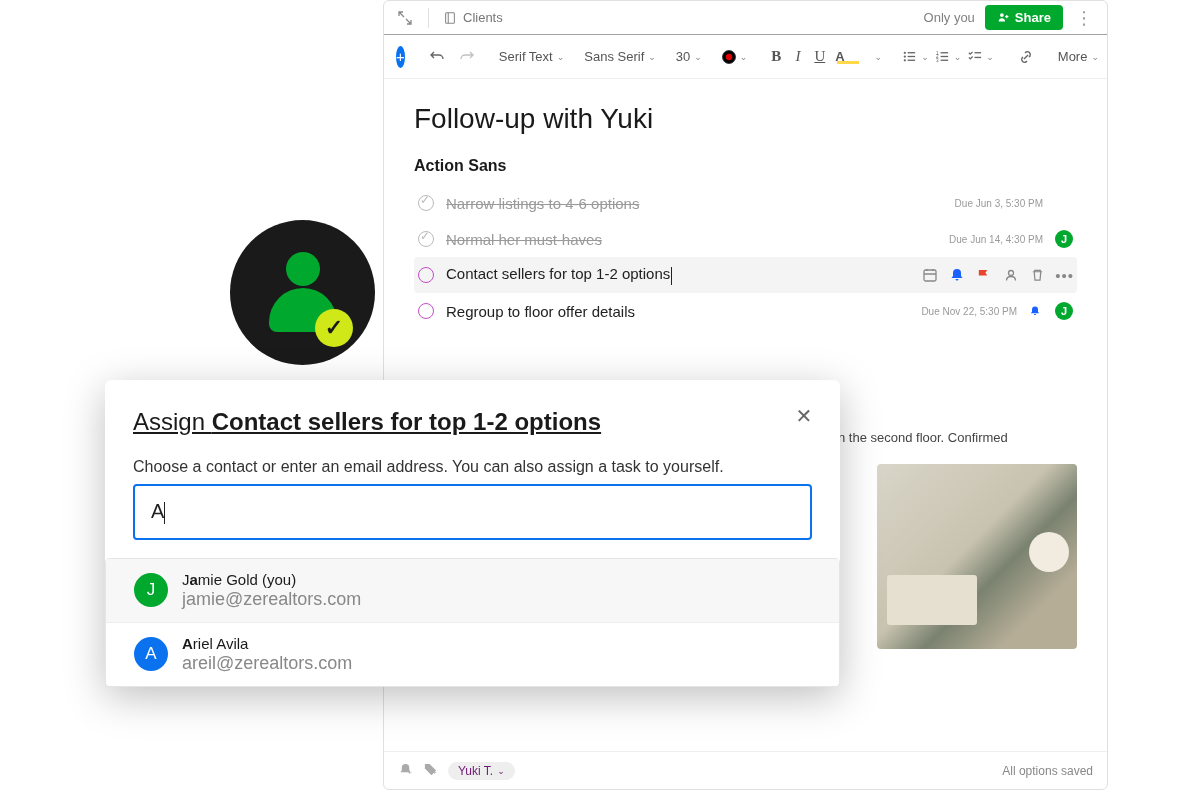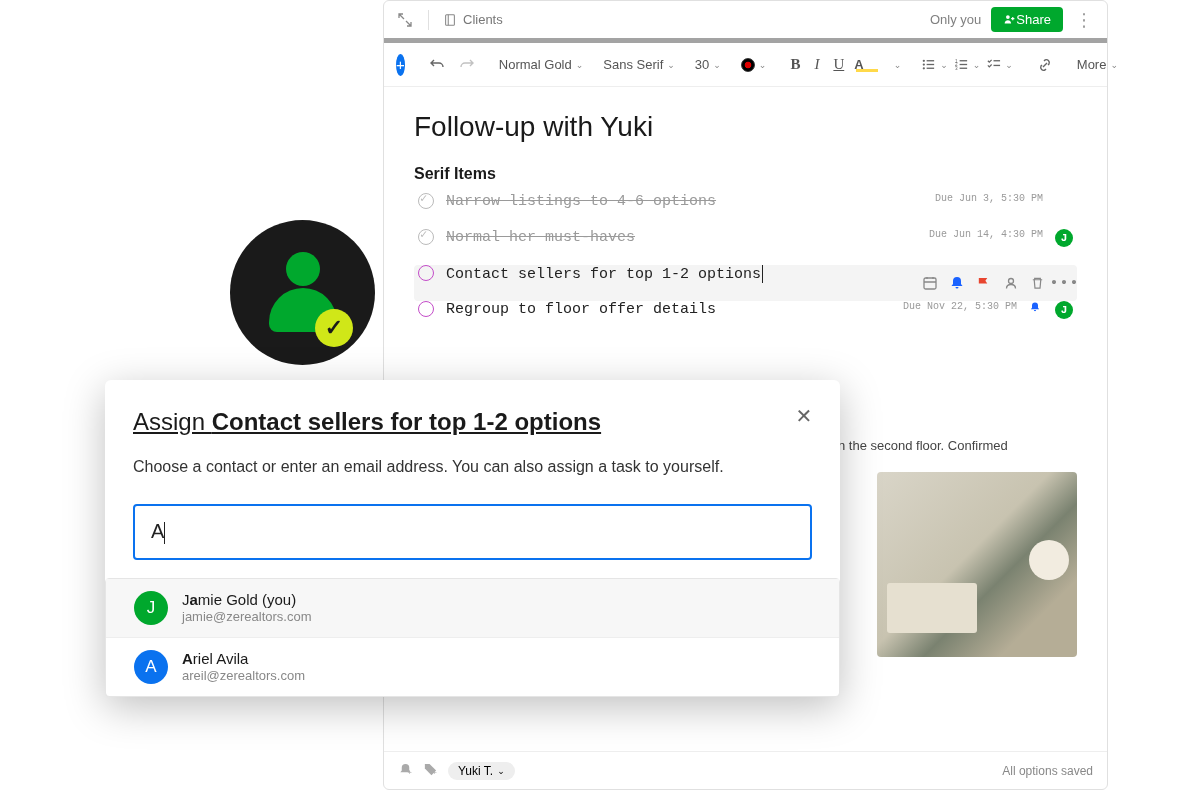--- a/index.html
+++ b/index.html
@@ -1,46 +1,46 @@
 <!DOCTYPE html>
 <html><head>
 <meta charset="utf-8">
 <style>
   * { box-sizing: border-box; margin: 0; padding: 0; }
   body { font-family: -apple-system, BlinkMacSystemFont, "Segoe UI", Helvetica, Arial, sans-serif; background: #fff; width: 1200px; height: 811px; position: relative; overflow: hidden; }
 
   .app-window { position: absolute; left: 383px; top: 0; width: 725px; height: 790px; background: #fff; border: 1px solid #e0e0e0; border-radius: 6px; display: flex; flex-direction: column; }
 
-  .topbar { display: flex; align-items: center; height: 42px; padding: 0 12px; border-bottom: 5px solid #a3a3a3; gap: 10px; }
+  .topbar { display: flex; align-items: center; height: 34px; padding: 0 12px; border-bottom: 1px solid #a3a3a3; gap: 10px; }
   .topbar .ico { width: 18px; height: 18px; color: #888; display:flex; align-items:center; justify-content:center;}
   .topbar .vsep { width: 1px; height: 20px; background: #e0e0e0; margin: 0 4px; }
   .topbar .breadcrumb { color: #777; font-size: 13px; display: flex; align-items: center; gap: 6px; }
   .topbar .spacer { flex: 1; }
   .topbar .only-you { color: #808080; font-size: 13px; }
-  .share-btn { background: #00a82d; color: #fff; border: none; border-radius: 4px; padding: 5px 12px; font-size: 13px; font-weight: 400; display: flex; align-items: center; cursor: pointer; }
+  .share-btn { background: #00a82d; color: #fff; border: none; border-radius: 4px; padding: 5px 12px; font-size: 13px; font-weight: 700; display: flex; align-items: center; gap: 5px; cursor: pointer; }
   .topbar .kebab { color: #999; font-size: 18px; padding: 0 2px; cursor:pointer;}
 
   .toolbar { display: flex; align-items: center; height: 44px; padding: 0 12px; border-bottom: 1px solid #eee; gap: 6px; font-size: 13px; color: #555; }
   .toolbar .plus { width: 22px; height: 22px; border-radius: 50%; background: #0a72ef; color: #fff; display: flex; align-items: center; justify-content: center; font-size: 15px; cursor:pointer;}
   .toolbar .tbtn { padding: 3px 4px; color: #555; cursor: pointer; display:flex; align-items:center; gap:3px;}
   .toolbar .tbtn svg { width: 16px; height: 16px; }
   .toolbar .sel { display: flex; align-items: center; gap: 4px; cursor: pointer; white-space:nowrap;}
   .toolbar .sel .chev { font-size: 9px; color: #888; }
   .toolbar .vsep { width: 1px; height: 20px; background: #e5e5e5; margin: 0 4px; }
   .toolbar .format-b { font-weight: 700; font-family: Georgia, serif; font-size:15px;}
   .toolbar .format-i { font-style: italic; font-family: Georgia, serif; font-size:15px;}
   .toolbar .format-u { text-decoration: underline; font-family: Georgia, serif; font-size:15px;}
   .colorpick { width:14px; height:14px; border-radius:50%; background: radial-gradient(circle, #d00 40%, #000 42%); border:1px solid #333;}
 
   .doc-body { flex: 1; padding: 24px 30px 0 30px; overflow: hidden; position:relative;}
   .doc-title { font-size: 28px; font-weight: 500; color: #1a1a1a; margin-bottom: 22px; }
   .section-h { font-size: 16px; font-weight: 700; color: #1a1a1a; margin-bottom: 10px; }
 
   .task-list { display: flex; flex-direction: column; }
-  .task-row { display: flex; height: 36px; padding: 0 4px; gap: 12px; font-size: 15px; font-family: Liberation Mono, monospace; }
+  .task-row { display: flex; align-items: center; height: 36px; padding: 0 4px; gap: 12px; font-size: 15px; }
   .task-row.active { background: #f4f4f4; border-radius: 4px; }
   .task-check { width: 16px; height: 16px; border-radius: 50%; flex-shrink: 0; }
   .task-check.done { border: 1.5px solid #bbb; position: relative; }
   .task-check.done::after { content:"✓"; position:absolute; left:1px; top:-3px; font-size:12px; color:#bbb;}
   .task-check.todo { border: 1.5px solid #c44dc9; }
   .task-text { flex: 1; color: #222; }
   .task-text.struck { text-decoration: line-through; color: #9a9a9a; }
   .task-due { font-size: 10px; color: #9a9a9a; white-space:nowrap;}
   .task-avatar { width: 18px; height: 18px; border-radius: 50%; background: #00a82d; color: #fff; font-size: 11px; display: flex; align-items: center; justify-content: center; font-weight:600;}
   .task-icons { display: flex; gap: 10px; align-items: center; color: #888; }
@@ -48,48 +48,48 @@
   .bell-blue { color: #1a62ff; }
   .flag-red { color: #e8452f; }
   .cursor-caret { display:inline-block; width:1px; height:18px; background:#222; vertical-align:middle; margin-left:1px;}
 
   .note-text { font-size:13px; color:#444; position:absolute; top: 350px; right: 30px; width: 260px; text-align:left; line-height:1.4;}
   .photo { position:absolute; top: 385px; right: 30px; width: 200px; height: 185px; border-radius:4px; background: linear-gradient(135deg, #d9d5c8 0%, #c8c3b0 45%, #7a8270 60%, #b5ad96 80%); overflow:hidden;}
   .photo::before{ content:""; position:absolute; left:10px; bottom:24px; width:90px; height:50px; background:#e6e0d0; border-radius:3px;}
   .photo::after{ content:""; position:absolute; right:8px; top:68px; width:40px; height:40px; background:#f2ece0; border-radius:50%;}
 
   .footer { height: 38px; border-top: 1px solid #eee; display: flex; align-items: center; padding: 0 14px; gap: 10px; color:#888; font-size:12px;}
-  .footer .tag { background:#eee; border-radius: 10px; padding: 2px 10px; font-size: 12px; color:#000000; display:flex; align-items:center; gap:4px;justify-content:center;}
+  .footer .tag { background:#eee; border-radius: 10px; padding: 2px 10px; font-size: 12px; color:#701a75; display:flex; align-items:center; gap:4px;justify-content:center;}
   .footer .spacer{flex:1;}
 
   
   .badge { position: absolute; left: 230px; top: 220px; width: 145px; height: 145px; border-radius: 50%; background: #1a1a1a; display:flex; align-items:center; justify-content:center; z-index: 5;}
   .badge .person-head { position:absolute; top:32px; width:34px; height:34px; border-radius:50%; background:#00a82d;}
   .badge .person-body { position:absolute; top:68px; width:68px; height:44px; border-radius: 34px 34px 8px 8px; background:#00a82d;}
   .badge .check { position:absolute; right:22px; bottom:18px; width:38px; height:38px; border-radius:50%; background:#d0e718; display:flex; align-items:center; justify-content:center;}
   .badge .check::after{content:"✓"; color:#1a1a1a; font-size:22px; font-weight:900;}
 
   
   .modal { position: absolute; left: 105px; top: 380px; width: 735px; background: #fff; border-radius: 6px; box-shadow: 0 10px 40px rgba(0,0,0,0.25); padding: 28px 28px 0 28px; z-index: 10;}
   .modal-close { position: absolute; right: 24px; top: 24px; width: 24px; height: 24px; color: #666; cursor: pointer; font-size:20px; display:flex; align-items:center; justify-content:center;}
   .modal h2 { font-size: 24px; font-weight: 400; color: #1a1a1a; margin-bottom: 22px; text-decoration: underline; }
   .modal h2 .bold { font-weight: 700; }
-  .modal .desc { font-size: 16px; color: #333; margin-bottom: 28px; }
+  .modal .desc { font-size: 16px; color: #333; margin-bottom: 8px; }
   .modal .input-box { border: 2px solid #0a72ef; border-radius: 4px; padding: 14px 16px; font-size: 20px; color: #222; margin-bottom: 18px; }
   .modal .input-box .icursor{display:inline-block;width:1px;height:22px;background:#222;vertical-align:middle;}
 
   .suggest-list { border: 1px solid #e5e5e5; border-radius: 4px; margin: 0 -28px; }
   .suggest-item { display: flex; align-items: center; gap: 14px; padding: 12px 28px; cursor: pointer; }
   .suggest-item + .suggest-item { border-top: 1px solid #eee; }
   .suggest-item.hover { background: #f7f7f7; }
   .sug-avatar { width: 34px; height: 34px; border-radius: 50%; display: flex; align-items: center; justify-content: center; color: #fff; font-size: 17px; font-weight: 500;}
   .sug-avatar.green { background: #00a82d; }
   .sug-avatar.blue { background: #0a72ef; }
   .sug-info .sug-name { font-size: 15px; color: #1a1a1a; }
-  .sug-info .sug-email { font-size: 13px; color: #888; margin-top: 1px;}
+  .sug-info .sug-email { font-size: 18px; color: #888; margin-top: 1px;}
   .sug-name .hl { font-weight: 700; }
 </style>
 </head>
 <body>
 
 <div class="app-window">
 
   <div class="topbar">
     <span class="ico">
       <svg viewBox="0 0 16 16" width="16" height="16" fill="none" stroke="currentColor" stroke-width="1.3">
@@ -125,21 +125,21 @@
           <path d="M5 3L2 6l3 3M2 6h8a4 4 0 014 4" fill="none" stroke="#666" stroke-width="1.4"></path>
         </svg>
       </span>
     <span class="tbtn" style="opacity:.4">
         <svg viewBox="0 0 16 16">
           <path d="M11 3l3 3-3 3M14 6H6a4 4 0 00-4 4" fill="none" stroke="#666" stroke-width="1.4"></path>
         </svg>
       </span>
     <span class="vsep"></span>
     <span class="sel">
-        <span>Normal Gold</span>
+        <span>Serif Text</span>
         <span class="chev">⌄</span>
       </span>
     <span class="vsep"></span>
     <span class="sel">
         <span>Sans Serif</span>
         <span class="chev">⌄</span>
       </span>
     <span class="vsep"></span>
     <span class="sel">
         <span>30</span>
@@ -198,21 +198,21 @@
       </span>
     <span class="vsep"></span>
     <span class="sel">
         <span>More</span>
         <span class="chev">⌄</span>
       </span>
   </div>
 
   <div class="doc-body">
     <div class="doc-title">Follow-up with Yuki</div>
-    <div class="section-h">Serif Items</div>
+    <div class="section-h">Action Sans</div>
 
     <div class="task-list">
 
       <div class="task-row">
         <span class="task-check done"></span>
         <span class="task-text struck">Narrow listings to 4-6 options</span>
         <span class="task-due">Due Jun 3, 5:30 PM</span>
         <span style="width:18px;"></span>
       </div>
 

